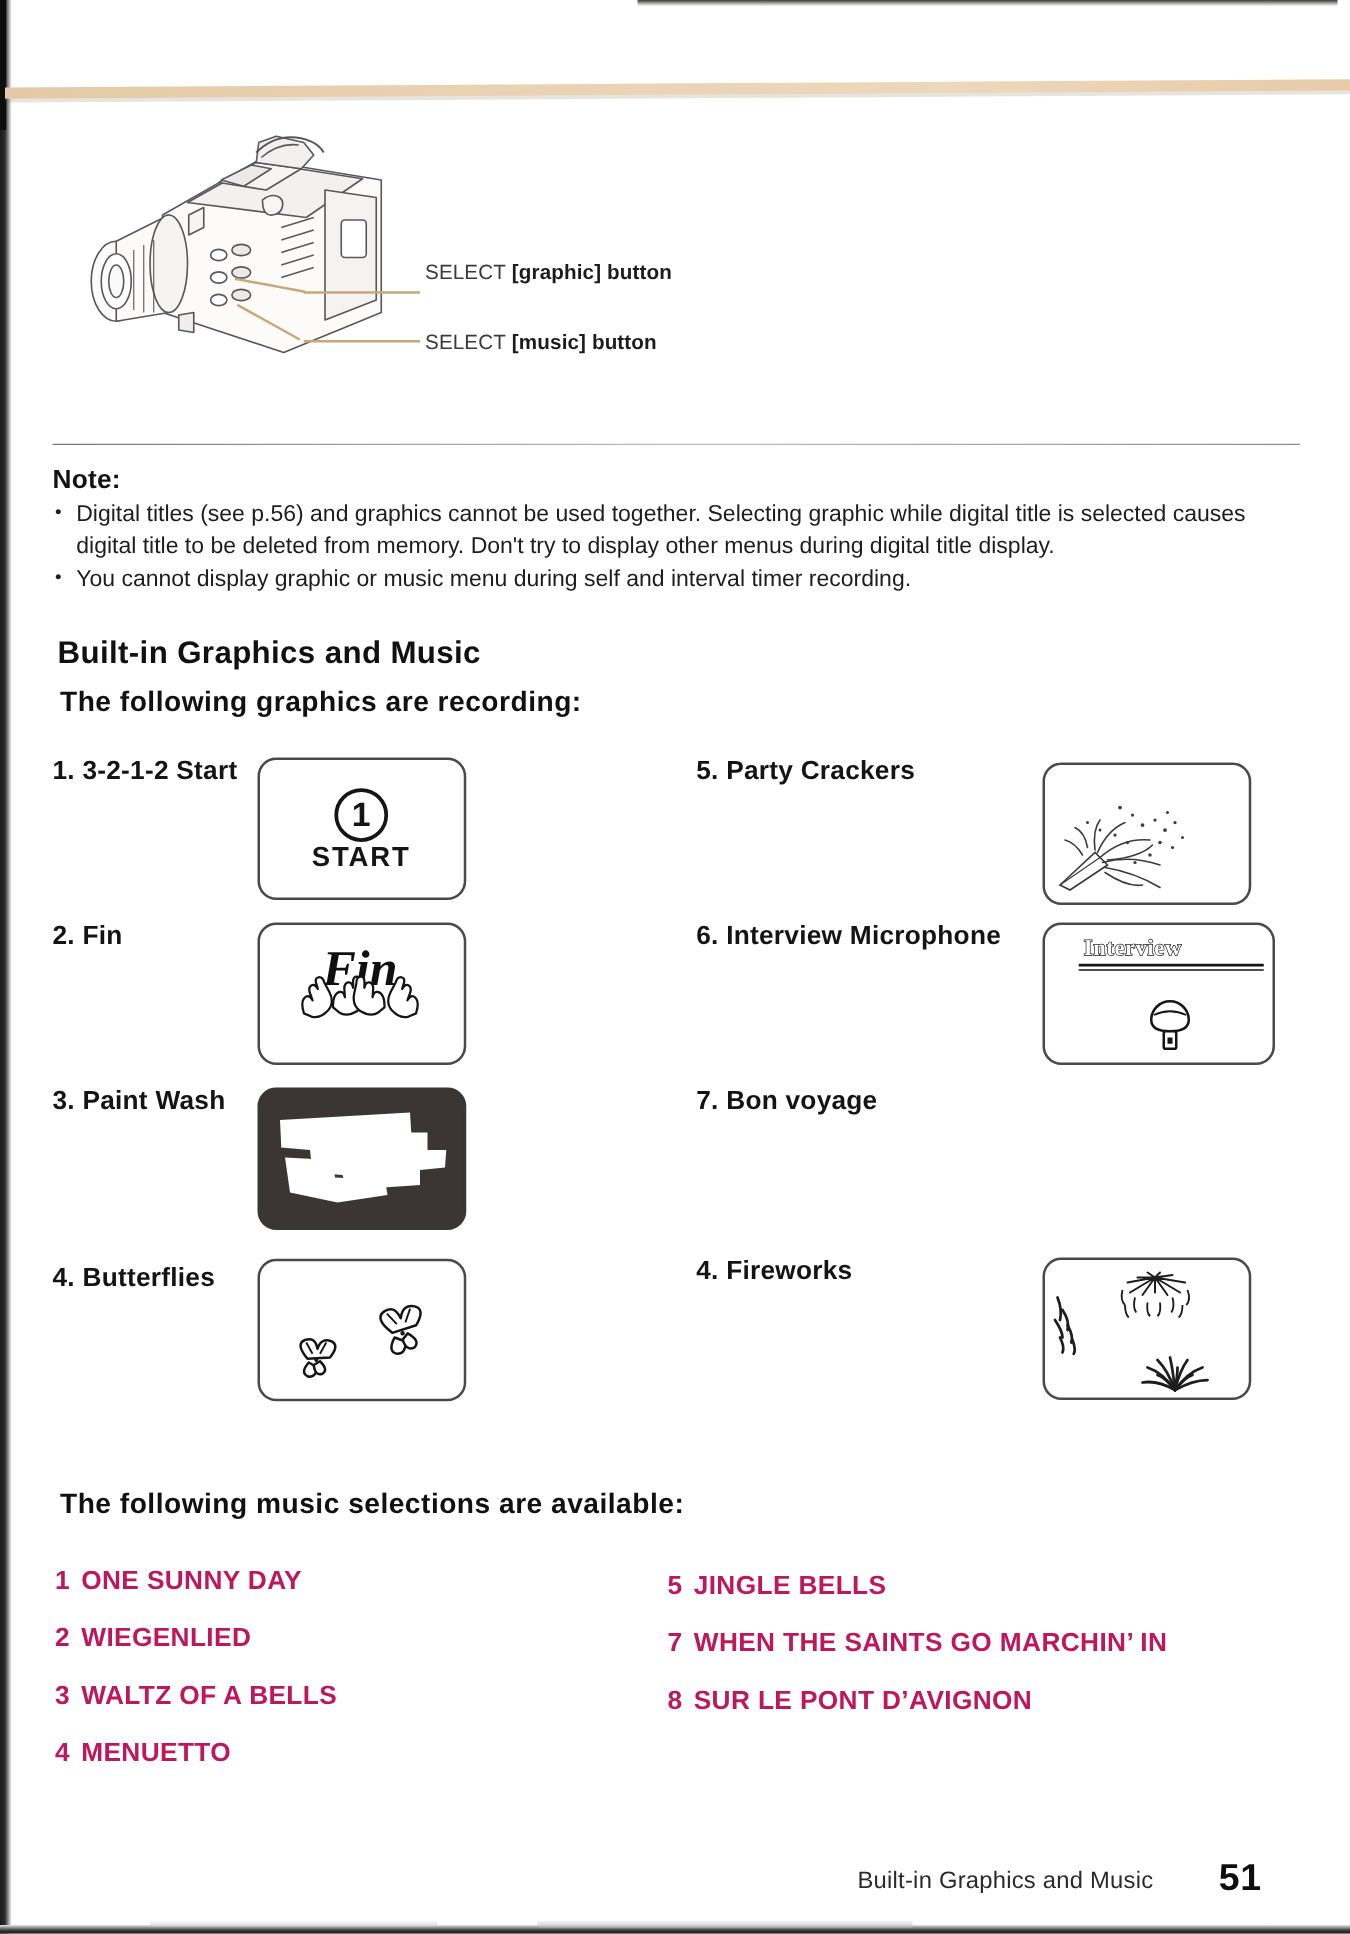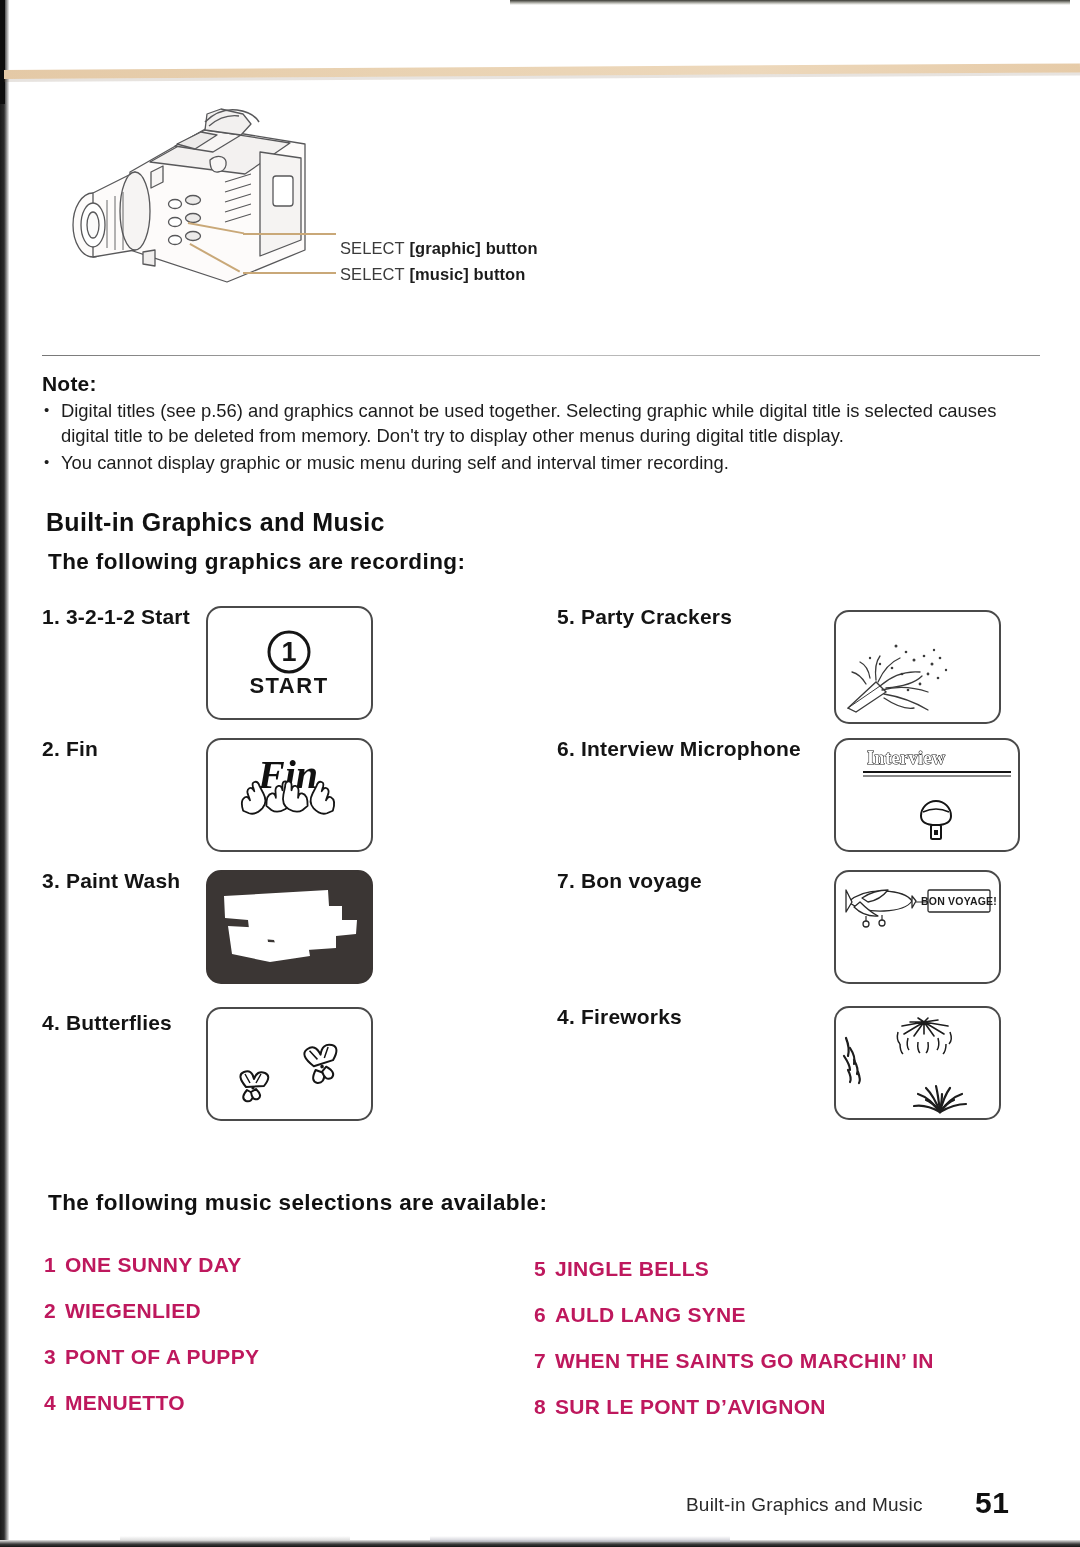--- a/index.html
+++ b/index.html
@@ -268,21 +268,21 @@
         <path d="M155 60 q6 -5 12 -3 q5 2 4 8 q-1 6 -8 7 q-8 1 -8 -12 Z" fill="#f8f6f5"></path>
       </g>
     </svg>
   </div>
 
   <div class="callout-line" style="left:243px; top:233px; width:93px;"></div>
   <div class="callout-line" style="left:188px; top:222px; width:57px; transform:rotate(10.5deg);"></div>
   <div class="callout-line" style="left:243px; top:272px; width:93px;"></div>
   <div class="callout-line" style="left:190px; top:243px; width:57px; transform:rotate(29deg);"></div>
 
-  <div class="callout-label" style="left:340px; top:239px;text-align:center;">
+  <div class="callout-label" style="left:340px; top:209px;text-align:center;">
     <span>SELECT</span><b> [graphic] button</b>
   </div>
   <div class="callout-label" style="left:340px; top:265px;">
     <span>SELECT</span><b> [music] button</b>
   </div>
 
   <div class="note-rule"></div>
   <div class="note-title">Note:</div>
   <div class="note-list">
     <div class="note-item">
@@ -409,44 +409,20 @@
       <g fill="#ffffff" stroke="#151515" stroke-width="2" stroke-linejoin="round">
         <path d="M66 76 a15 15 0 0 1 30 0 q0 9 -15 9 q-15 0 -15 -9 Z"></path>
         <path d="M68 72 q13 -6 26 0" fill="none" stroke-width="1.4"></path>
         <rect x="76" y="85" width="10" height="14" rx="1.5"></rect>
         <rect x="79" y="90" width="4" height="5" fill="#151515" stroke="none"></rect>
       </g>
     </svg>
   </div>
 
   <div class="gfx-label" style="left:557px; top:869px;">7. Bon voyage</div>
-  <div class="gfx-box" style="left:834px; top:870px;">
-    <svg width="163" height="110" viewBox="0 0 163 110">
-      <g fill="#ffffff" stroke="#2a2a2a" stroke-width="1.3" stroke-linejoin="round">
-
-        <path d="M12 30 q14 -12 36 -11 q22 1 28 10 q-6 9 -28 10 q-22 1 -36 -9 Z"></path>
-
-        <path d="M24 30 q10 10 18 14 q-14 1 -24 -9 Z"></path>
-        <path d="M26 26 q12 -8 26 -8 q-8 10 -20 12 Z"></path>
-
-        <path d="M10 18 L16 30 L10 40 Z"></path>
-
-        <path d="M76 24 L80 29 L76 36 Z"></path>
-
-        <path d="M30 44 v6 M46 43 v6" stroke-width="1.2" fill="none"></path>
-        <circle cx="30" cy="52" r="3"></circle>
-        <circle cx="46" cy="51" r="3"></circle>
-
-        <path d="M80 30 L92 30" stroke-width="1.2" fill="none"></path>
-
-        <rect x="92" y="18" width="62" height="22" rx="1.5"></rect>
-      </g>
-      <text x="123" y="33" text-anchor="middle" font-family="'Liberation Sans',sans-serif" font-size="10.5" font-weight="700" fill="#1c1c1c" letter-spacing="0.2">BON VOYAGE!</text>
-    </svg>
-  </div>
 
   <div class="gfx-label" style="left:557px; top:1005px;">4. Fireworks</div>
   <div class="gfx-box" style="left:834px; top:1006px;">
     <svg width="163" height="110" viewBox="0 0 163 110">
       <g fill="#1d1d1d">
 
         <g transform="translate(88,12)">
           <g stroke="#1d1d1d" stroke-width="1.6" fill="none" stroke-linecap="round">
             <path d="M0 2 L-22 6 M0 2 L-14 2 M0 2 L-6 -2 M0 2 L4 -2 M0 2 L14 0 M0 2 L24 6
                      M0 2 L-20 14 M0 2 L20 14 M0 2 L-10 16 M0 2 L10 16 M0 2 L0 14"></path>
@@ -493,33 +469,30 @@
   <div class="h-sub-music">The following music selections are available:</div>
 
   <div class="music-col" style="left:44px; top:1253px;">
     <div class="music-item">
       <span class="num">1</span><span>ONE SUNNY DAY</span>
     </div>
     <div class="music-item">
       <span class="num">2</span><span>WIEGENLIED</span>
     </div>
     <div class="music-item">
-      <span class="num">3</span><span>PONT OF A PUPPY</span>
+      <span class="num">3</span><span>WALTZ OF A BELLS</span>
     </div>
     <div class="music-item">
       <span class="num">4</span><span>MENUETTO</span>
     </div>
   </div>
 
   <div class="music-col" style="left:534px; top:1257px;">
     <div class="music-item">
       <span class="num">5</span><span>JINGLE BELLS</span>
-    </div>
-    <div class="music-item">
-      <span class="num">6</span><span>AULD LANG SYNE</span>
     </div>
     <div class="music-item">
       <span class="num">7</span><span>WHEN THE SAINTS GO MARCHIN’ IN</span>
     </div>
     <div class="music-item">
       <span class="num">8</span><span>SUR LE PONT D’AVIGNON</span>
     </div>
   </div>
 
   <div class="footer-text">Built-in Graphics and Music</div>

